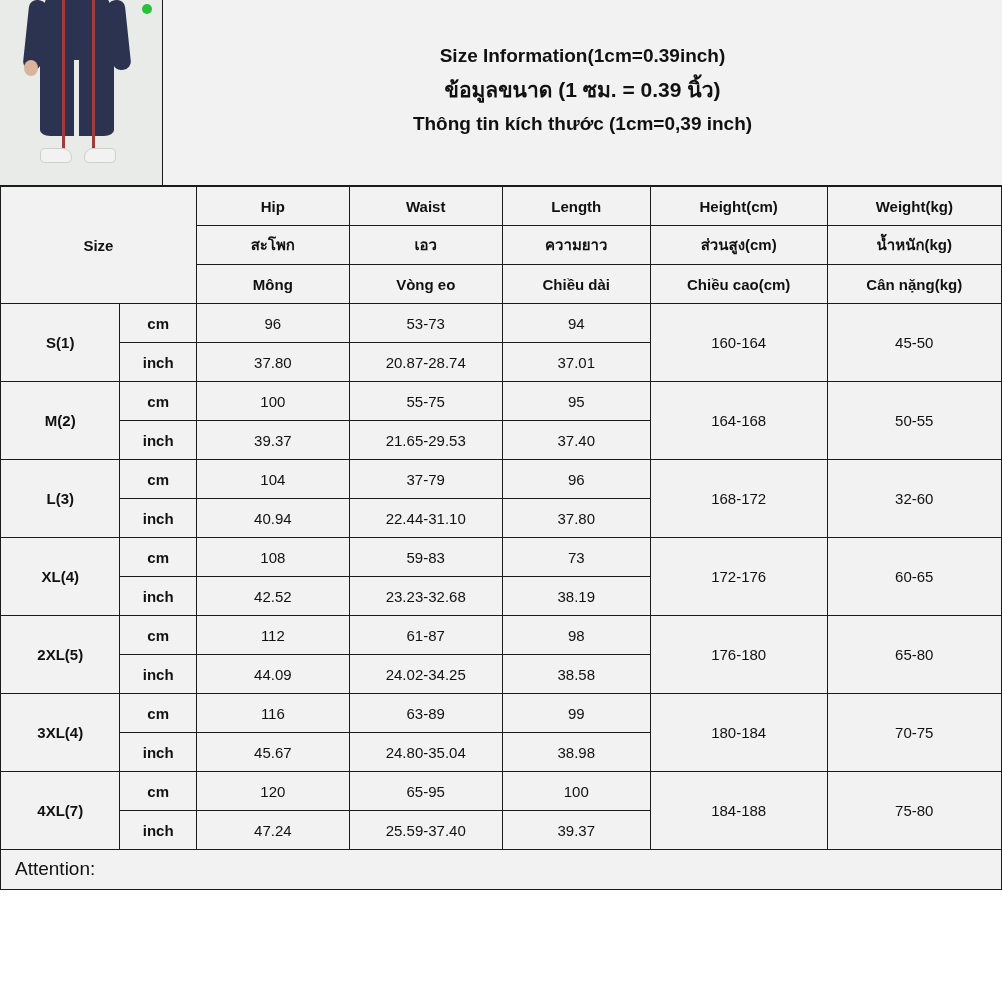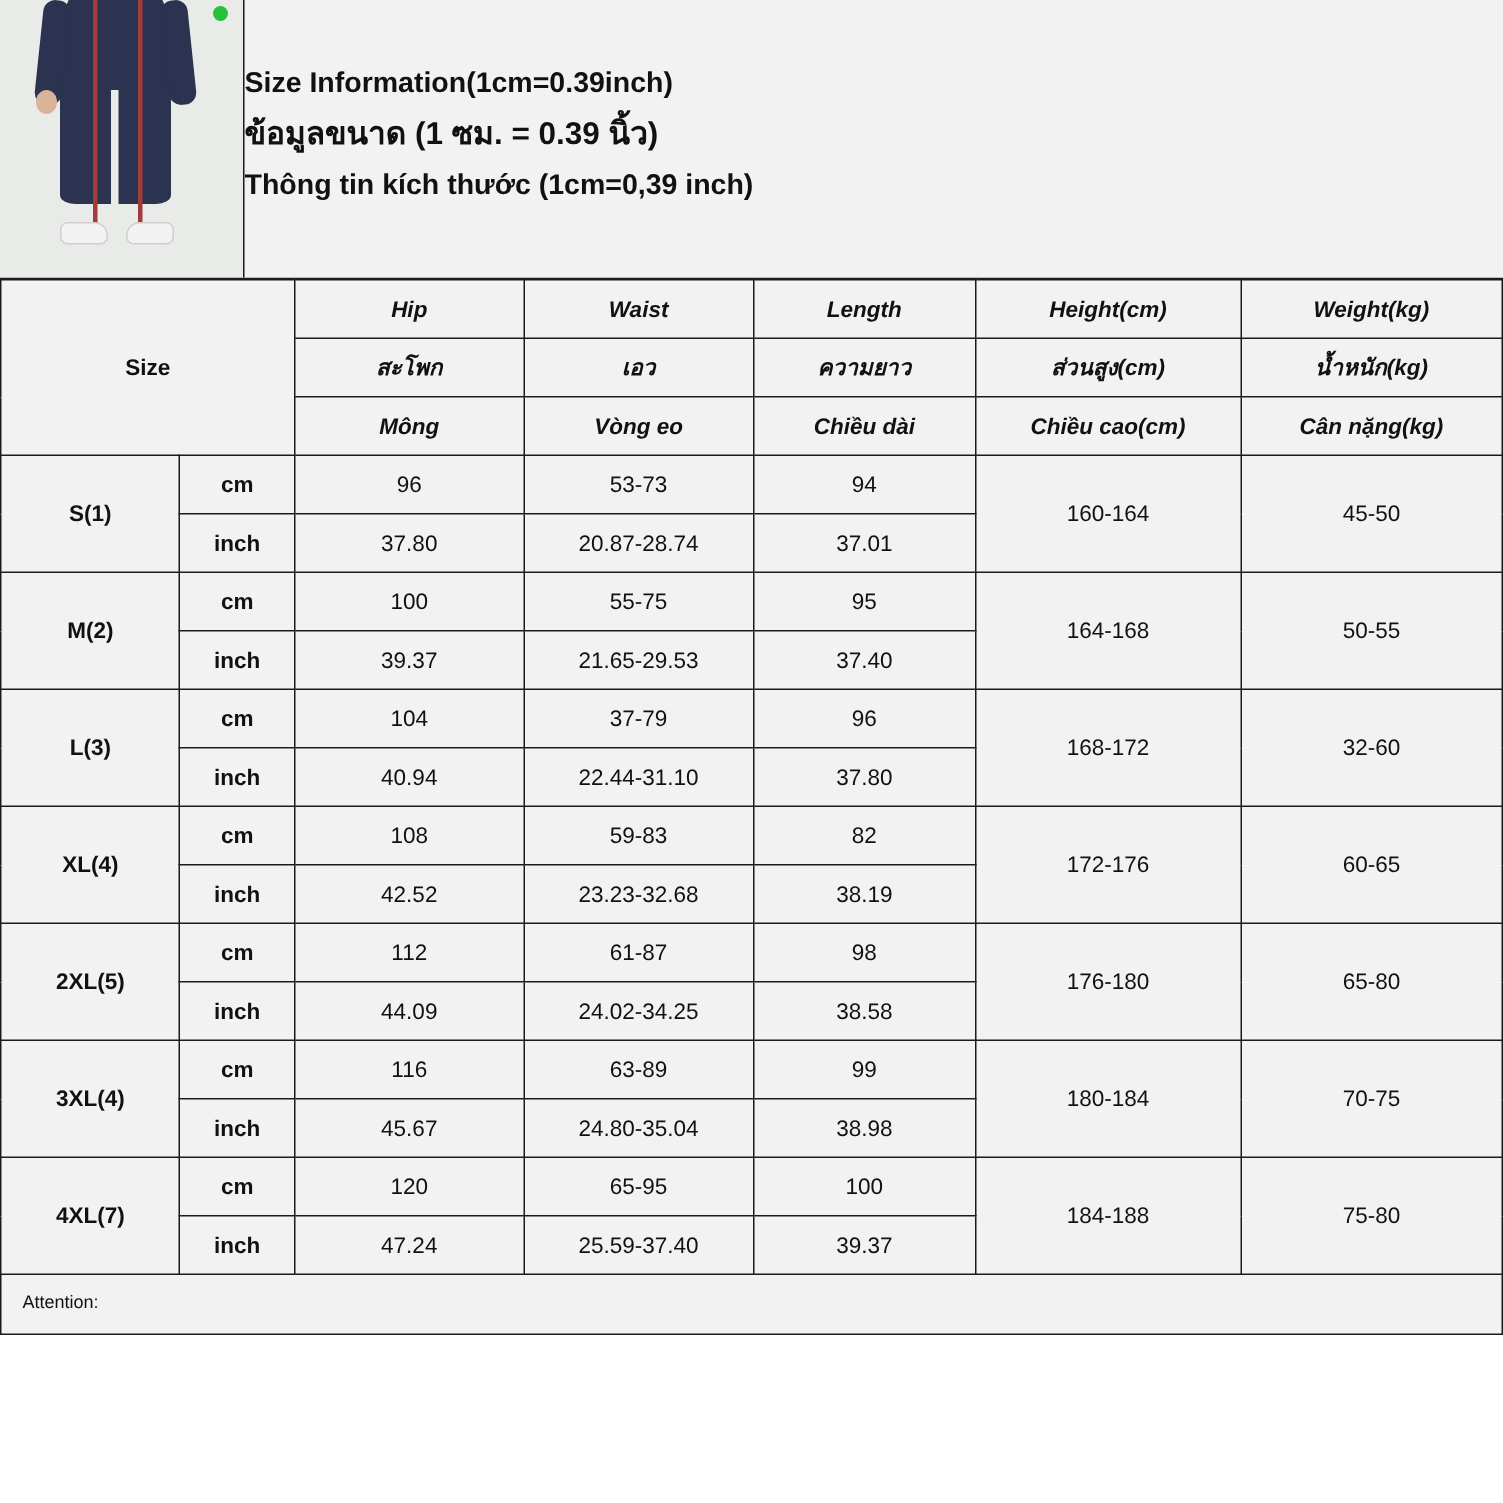--- a/index.html
+++ b/index.html
@@ -126,21 +126,21 @@
     width: 14px;
     height: 16px;
     background: #d9b49a;
     border-radius: 50%;
   }
   .title-block {
     flex: 1 1 auto;
     background: #f2f2f2;
     display: flex;
     flex-direction: column;
-    align-items: flex-start;
+    align-items: center;
     justify-content: center;
     box-sizing: border-box;
     padding-bottom: 6px;
   }
   .title-line {
     font-weight: bold;
     font-size: 19px;
     color: #111111;
     line-height: 34px;
     white-space: nowrap;
@@ -161,21 +161,20 @@
     font-size: 15px;
     color: #111111;
     background: #f2f2f2;
     padding: 0;
     height: 39px;
     box-sizing: border-box;
   }
   td.hdr {
     font-weight: bold;
     font-size: 16px;
-    font-style: italic;
   }
   td.hdr.sm {
     font-size: 15px;
   }
   td.sizecell {
     font-weight: bold;
     font-size: 19px;
   }
   td.sizelabel {
     font-weight: bold;
@@ -194,21 +193,21 @@
   col.c-height { width: 148px; }
   col.c-weight { width: 146px; }
   
   .attention {
     border: 1px solid #1b1b1b;
     border-top: none;
     background: #f2f2f2;
     box-sizing: border-box;
     width: 1002px;
     padding: 6px 14px 8px 14px;
-    font-size: 12px;
+    font-size: 19px;
     color: #111111;
     line-height: 25px;
   }
   .attention div { white-space: normal; }
 </style>
 </head>
 <body>
 
 <div class="page">
 
@@ -316,21 +315,21 @@
         <td>40.94</td>
         <td>22.44-31.10</td>
         <td>37.80</td>
       </tr>
 
       <tr>
         <td class="sizecell" rowspan="2">XL(4)</td>
         <td class="unit">cm</td>
         <td>108</td>
         <td>59-83</td>
-        <td>82</td>
+        <td>73</td>
         <td rowspan="2">172-176</td>
         <td rowspan="2">60-65</td>
       </tr>
       <tr>
         <td class="unit">inch</td>
         <td>42.52</td>
         <td>23.23-32.68</td>
         <td>38.19</td>
       </tr>
 

